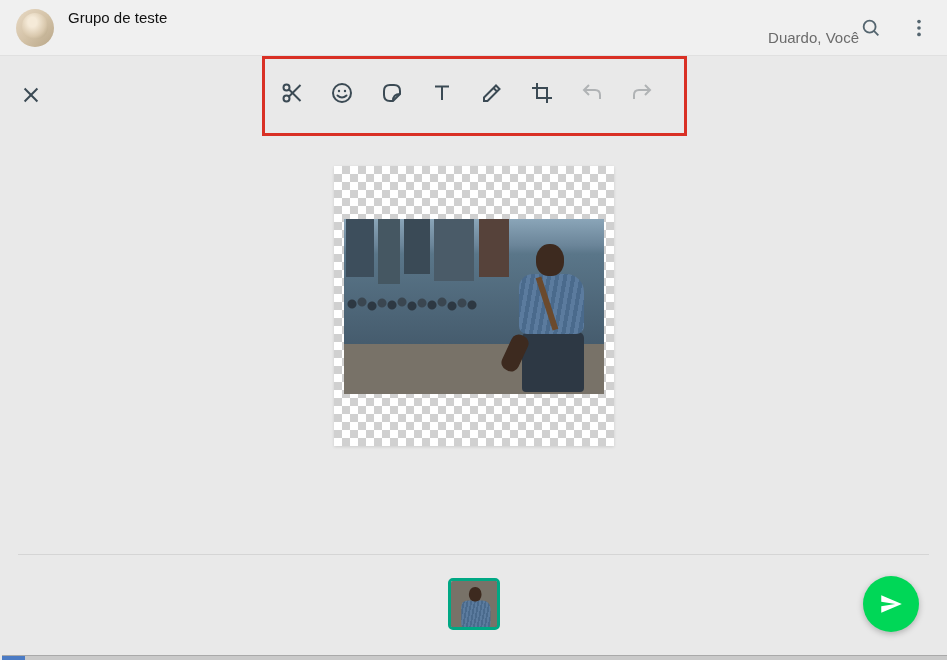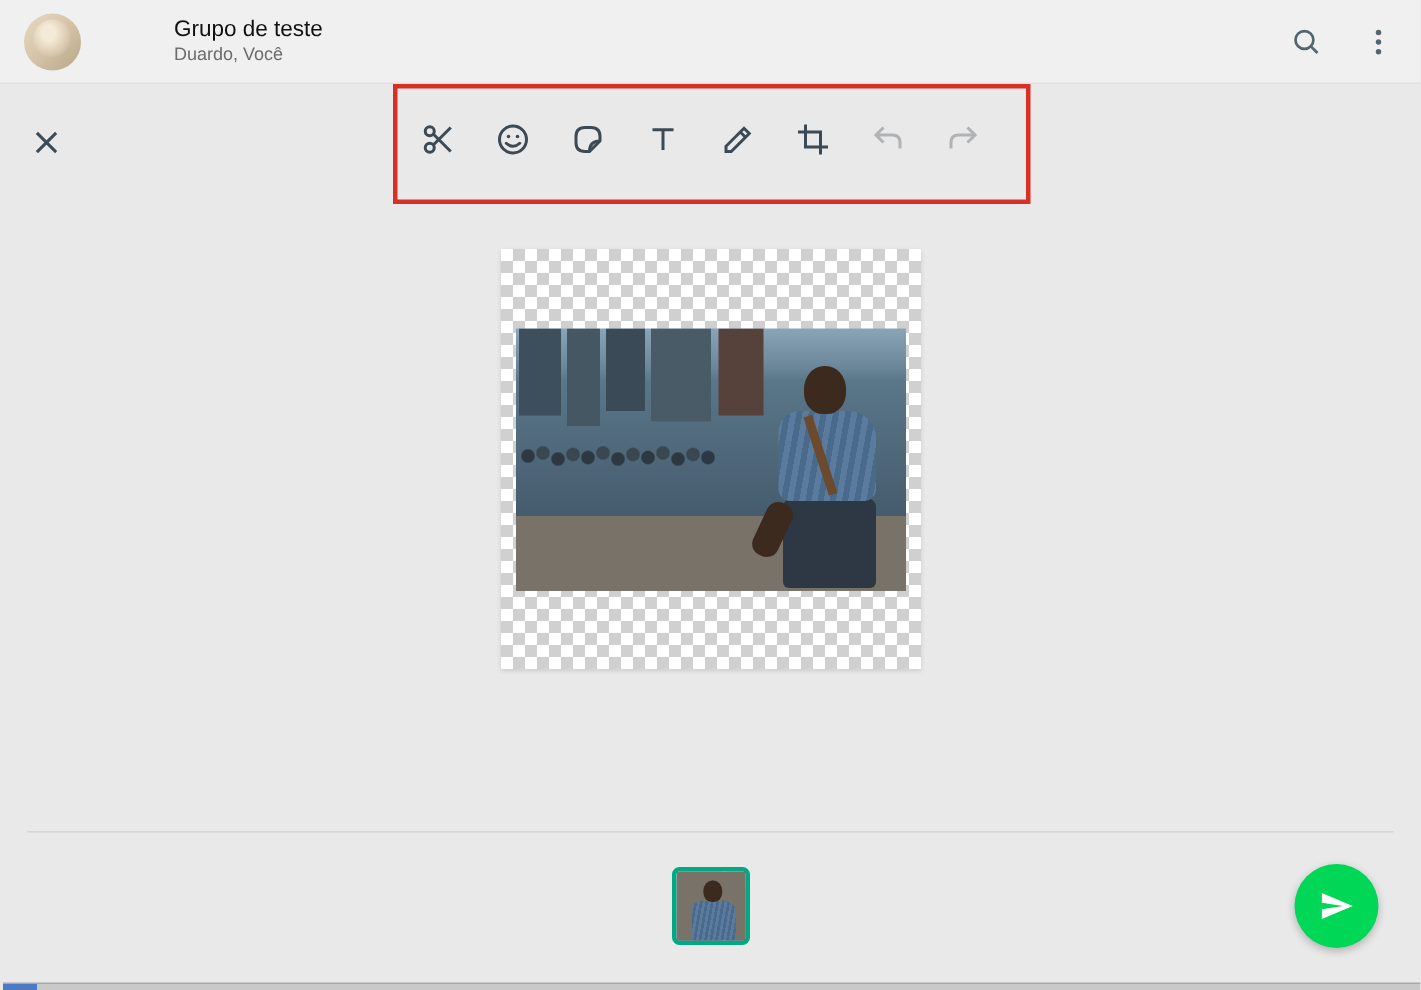--- a/index.html
+++ b/index.html
@@ -16,21 +16,20 @@
       overflow: hidden;
     }
     
     .header {
       height: 56px;
       background: #f0f0f0;
       display: flex;
       align-items: center;
       padding: 0 16px;
       border-bottom: 1px solid #e0e0e0;
-      gap: 48px;
     }
     
     .avatar {
       width: 38px;
       height: 38px;
       border-radius: 50%;
       background: linear-gradient(135deg, #e8d9c4 0%, #d4c3a8 50%, #b8a688 100%);
       margin-right: 14px;
       position: relative;
       overflow: hidden;
@@ -52,23 +51,24 @@
     }
     
     .chat-title {
       font-size: 15px;
       color: #111;
       font-weight: 400;
       line-height: 1.3;
     }
     
     .chat-subtitle {
-      font-size: 12px;
+      font-size: 15px;
       color: #6b6b6b;
       line-height: 1.3;
+      text-align: right;
     }
     
     .header-actions {
       display: flex;
       gap: 24px;
       align-items: center;
     }
     
     .icon-btn {
       width: 24px;

